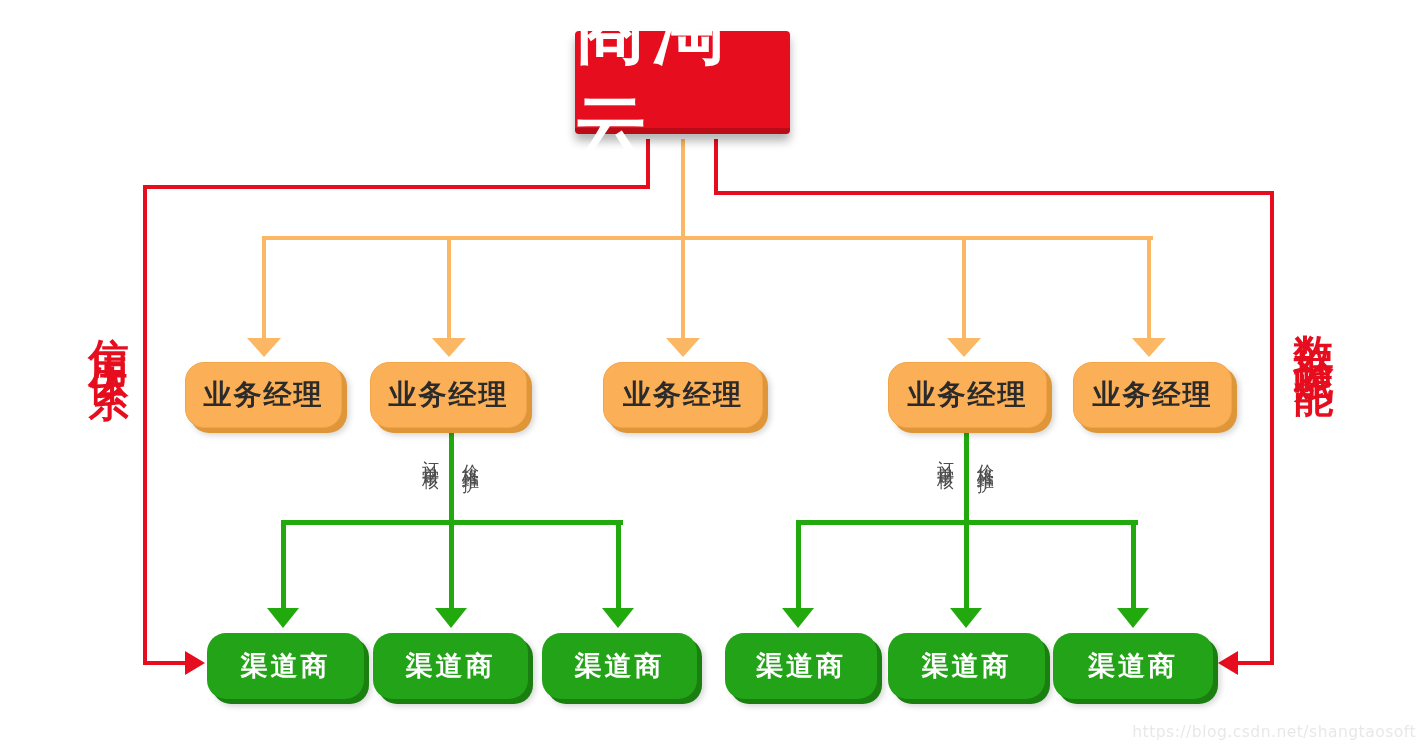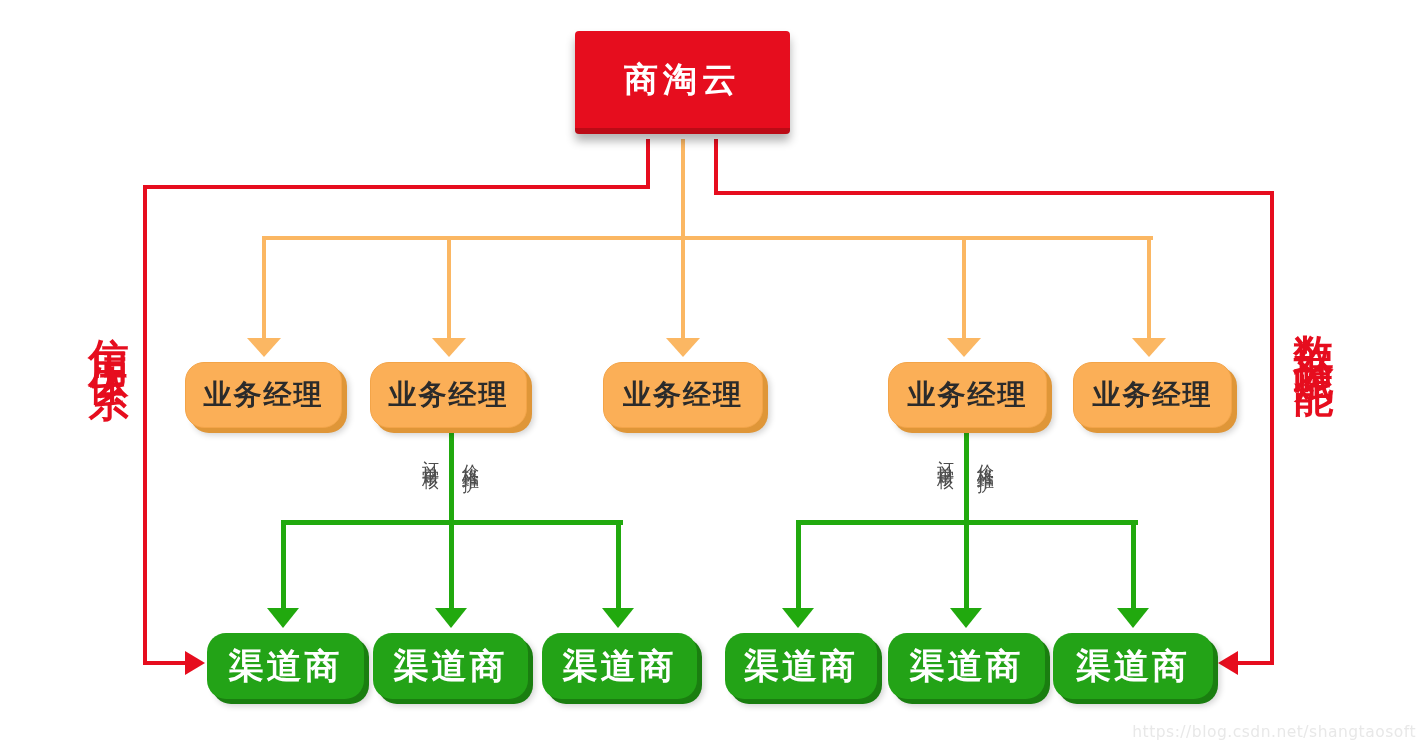--- a/index.html
+++ b/index.html
@@ -29,36 +29,36 @@
     font-weight:bold;
     box-sizing:border-box;
   }
   .root-node{
     left:575px;top:31px;width:215px;height:103px;
     background:#e60d1e;
     border-bottom:6px solid #bb0b16;
     border-radius:4px;
     box-shadow:0 7px 10px rgba(0,0,0,0.30);
     color:#ffffff;
-    font-size:34px;font-weight:900;letter-spacing:5px;
+    font-size:72px;font-weight:900;letter-spacing:5px;
   }
   .manager-node{
     top:362px;height:66px;
     background:#fbaf57;
     border:1px solid #f3a448;
     box-shadow:5px 5px 0 #df9638, 7px 7px 6px rgba(0,0,0,0.18);
     color:#2b2b2b;
     font-size:28px;letter-spacing:2px;
   }
   .channel-node{
     top:633px;height:66px;
     background:#23a317;
     box-shadow:5px 5px 0 #1a7e10, 7px 7px 6px rgba(0,0,0,0.18);
     color:#ffffff;
-    font-size:35px;letter-spacing:3px;
+    font-size:27px;letter-spacing:3px;
   }
   
   .vtext{
     position:absolute;
     writing-mode:vertical-rl;
     text-orientation:upright;
   }
   .side-label{
     color:#e60d1e;
     font-size:40px;font-weight:bold;

